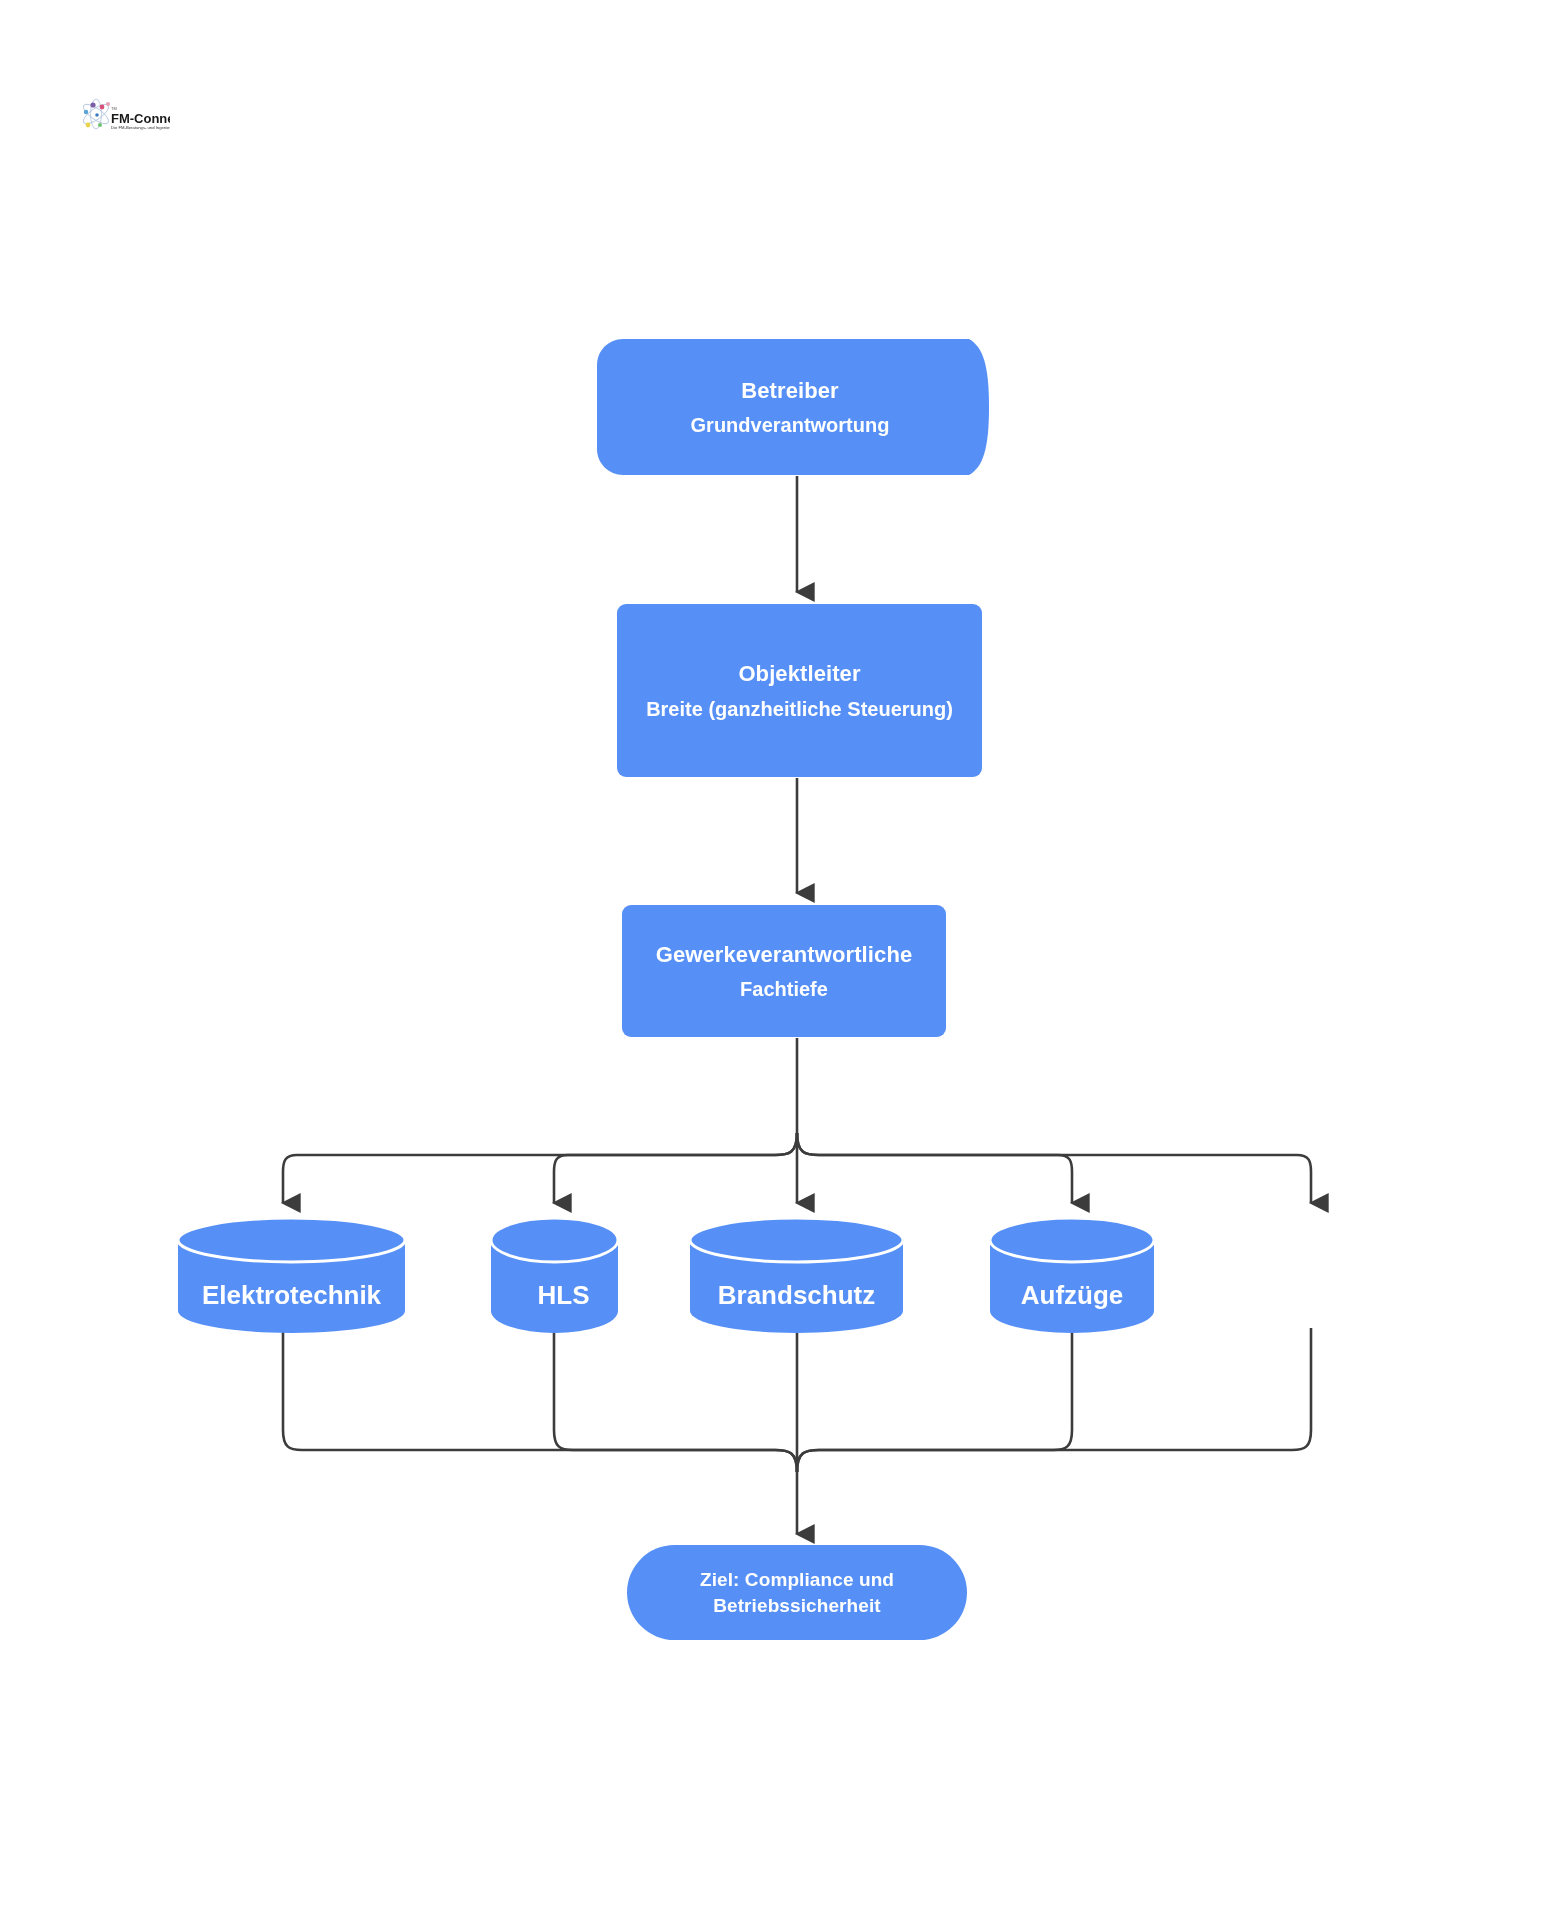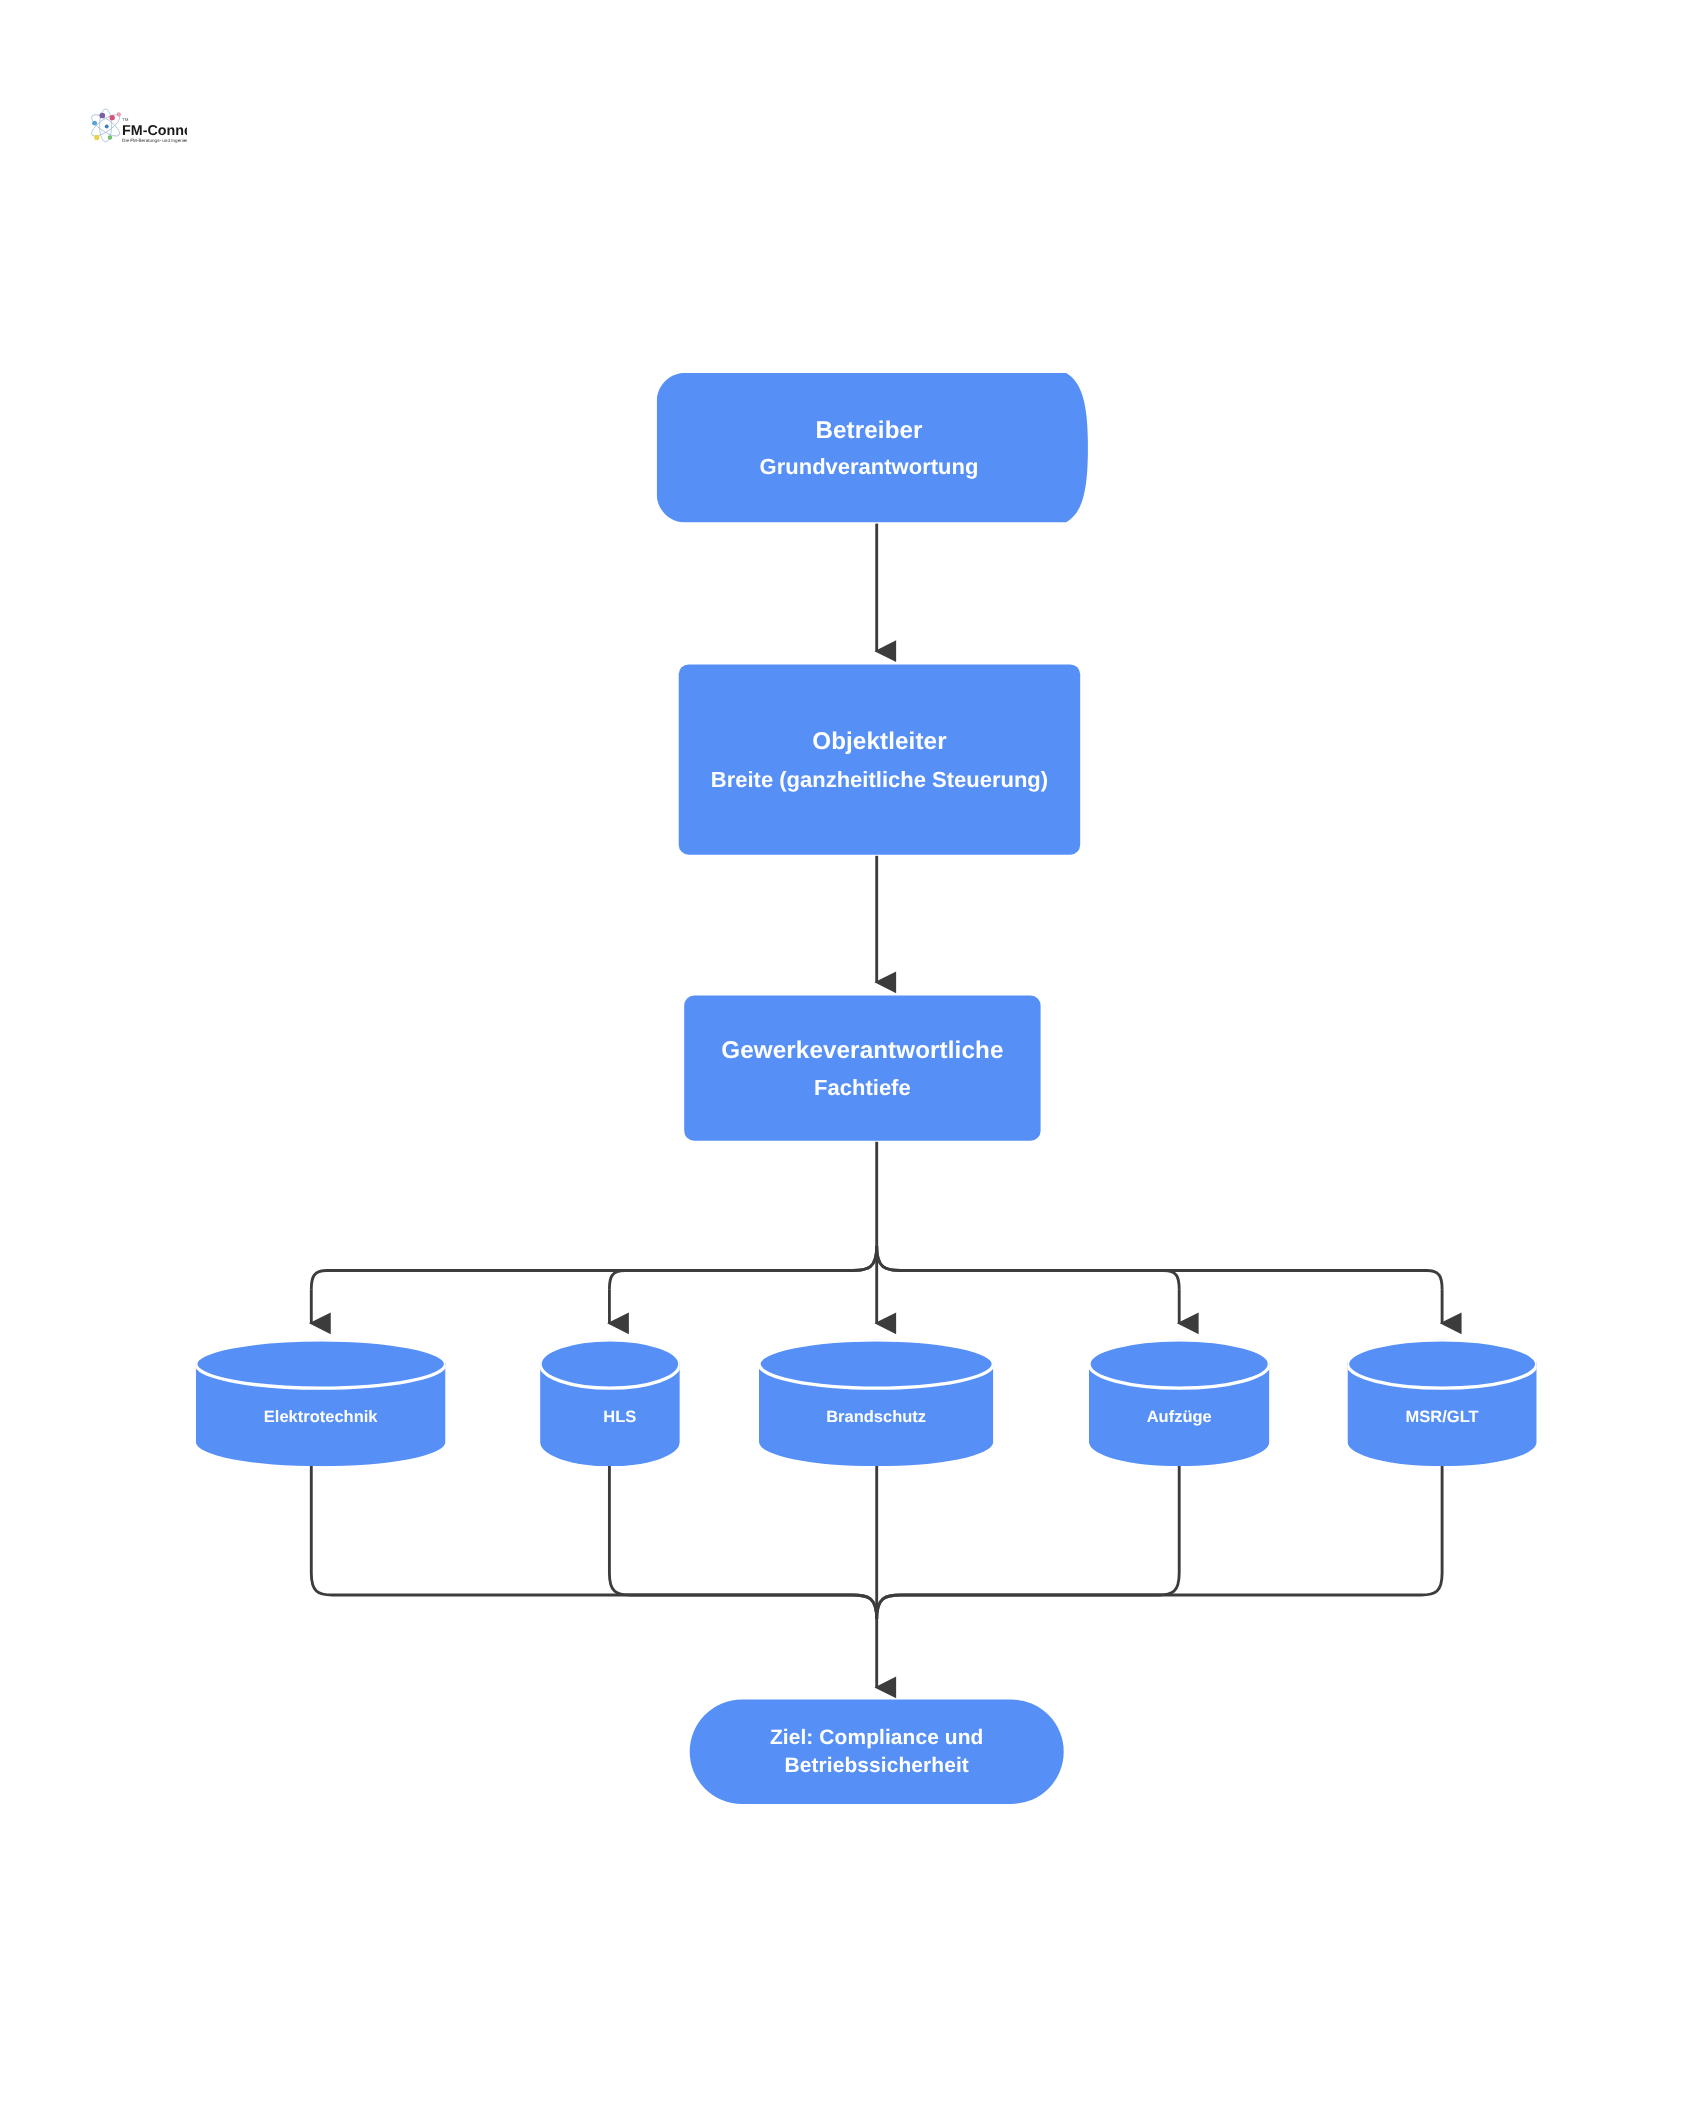--- a/index.html
+++ b/index.html
@@ -134,21 +134,21 @@
   .cyl {
     position: absolute;
     color: #ffffff;
   }
   .cyl svg { position: absolute; left: 0; top: 0; display: block; }
   .cyl .cyl-label {
     position: absolute;
     left: 0;
     width: 100%;
     text-align: center;
-    font-size: 15px;
+    font-size: 26px;
     font-weight: bold;
     color: #ffffff;
     z-index: 2;
   }
 </style>
 </head>
 <body>
 
 <div class="page">
 
@@ -255,27 +255,20 @@
     </div>
 
     <div class="cyl" style="left:990px; top:1218px; width:164px; height:115px;">
       <svg width="164" height="115" viewBox="0 0 164 115" xmlns="http://www.w3.org/2000/svg">
         <path d="M0,22 a82,22 0 0 1 164,0 V93 a82,22 0 0 1 -164,0 Z" fill="#5690f7"></path>
         <ellipse cx="82" cy="22" rx="82" ry="22" fill="#5690f7" stroke="#ffffff" stroke-width="3"></ellipse>
       </svg>
       <div class="cyl-label" style="top:62px;">Aufzüge</div>
     </div>
 
-    <div class="cyl" style="left:1225px; top:1218px; width:172px; height:115px;">
-      <svg width="172" height="115" viewBox="0 0 172 115" xmlns="http://www.w3.org/2000/svg">
-        <path d="M0,22 a86,22 0 0 1 172,0 V93 a86,22 0 0 1 -172,0 Z" fill="#5690f7"></path>
-        <ellipse cx="86" cy="22" rx="86" ry="22" fill="#5690f7" stroke="#ffffff" stroke-width="3"></ellipse>
-      </svg>
-      <div class="cyl-label" style="top:62px;">MSR/GLT</div>
-    </div>
 
     <div class="node node-pill">
       <div class="n-title">Ziel: Compliance und</div>
       <div class="n-title">Betriebssicherheit</div>
     </div>
 
   </div>
 </div>
 
 </body></html>

